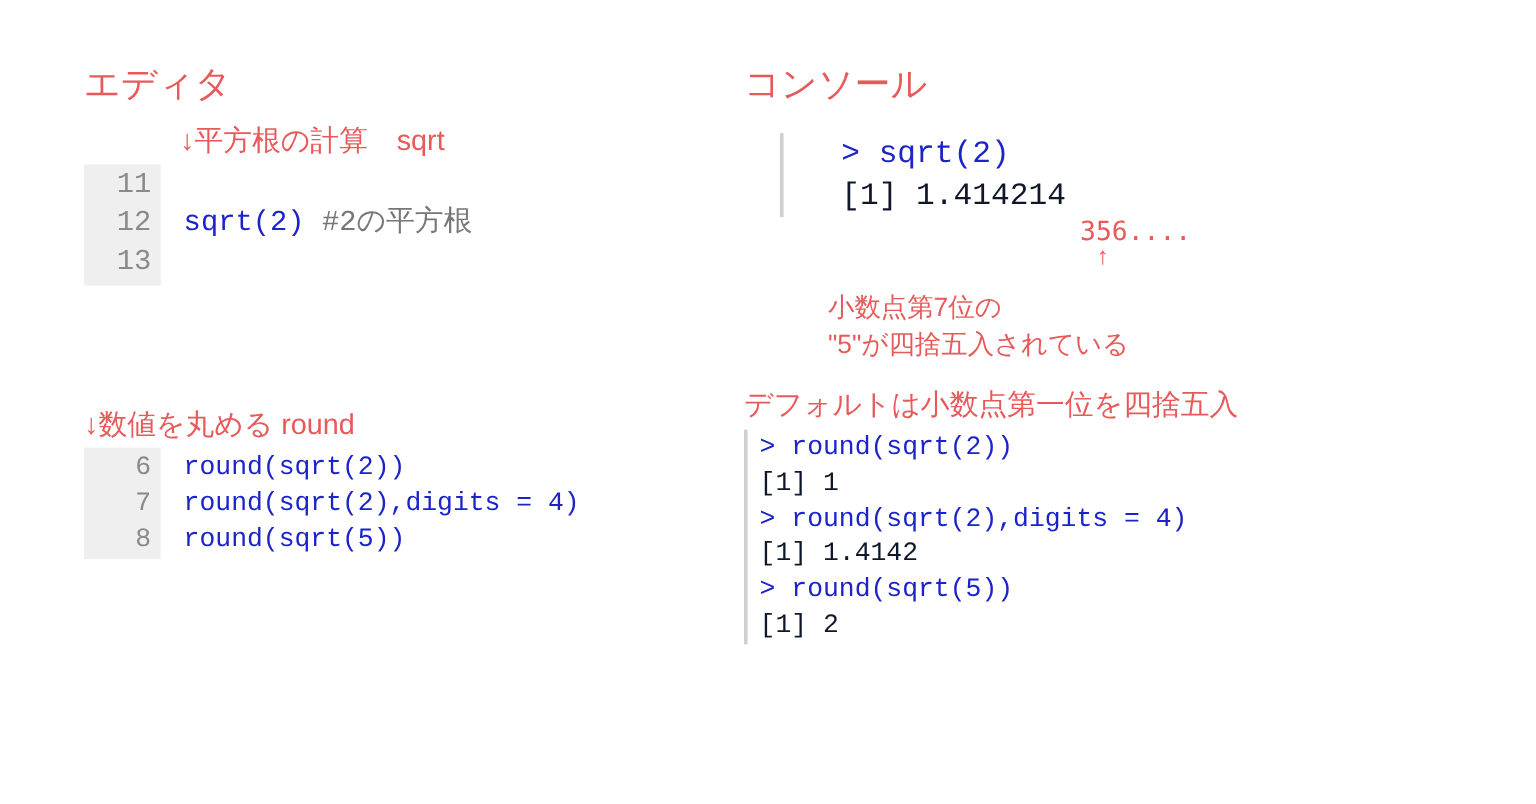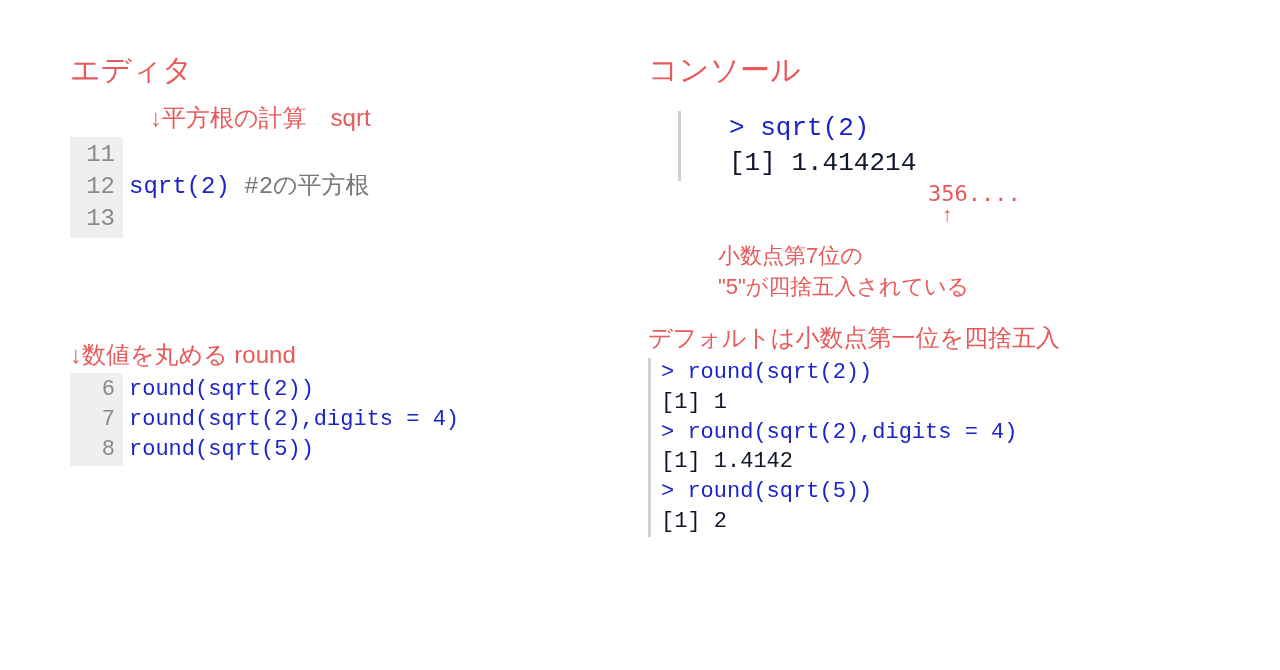--- a/index.html
+++ b/index.html
@@ -14,21 +14,21 @@
   .page {
     position: relative;
     width: 1280px;
     height: 606px;
   }
   .col-left, .col-right {
     position: absolute;
     top: 50px;
   }
   .col-left  { left: 70px;  width: 520px; }
-  .col-right { left: 620px; width: 600px; margin-left: 28px; }
+  .col-right { left: 620px; width: 600px; }
 
   .heading {
     color: #e85a5a;
     font-size: 30px;
     font-weight: 500;
     margin-bottom: 10px;
   }
   .annot {
     color: #e85a5a;
     font-size: 24px;
@@ -41,29 +41,29 @@
     font-size: 22px;
     line-height: 1.35;
   }
   .editor-block {
     display: flex;
     margin: 2px 0 8px 0;
   }
   .gutter {
     background: #efefef;
     color: #8a8a8a;
-    padding: 2px 8px 2px 11px;
+    padding: 2px 8px 2px 22px;
     text-align: right;
     min-width: 34px;
     user-select: none;
   }
   .gutter div { height: 1.35em; }
   .code {
     background: #ffffff;
-    padding: 2px 6px;
+    padding: 2px 19px;
     color: #2a2a2a;
   }
   .code div { height: 1.35em; white-space: pre; }
 
   .tok-fn   { color: #1b23c9; }
   .tok-par  { color: #1b23c9; }
   .tok-num  { color: #1b23c9; }
   .tok-cmt  { color: #777;    }
 
   .console-block {

